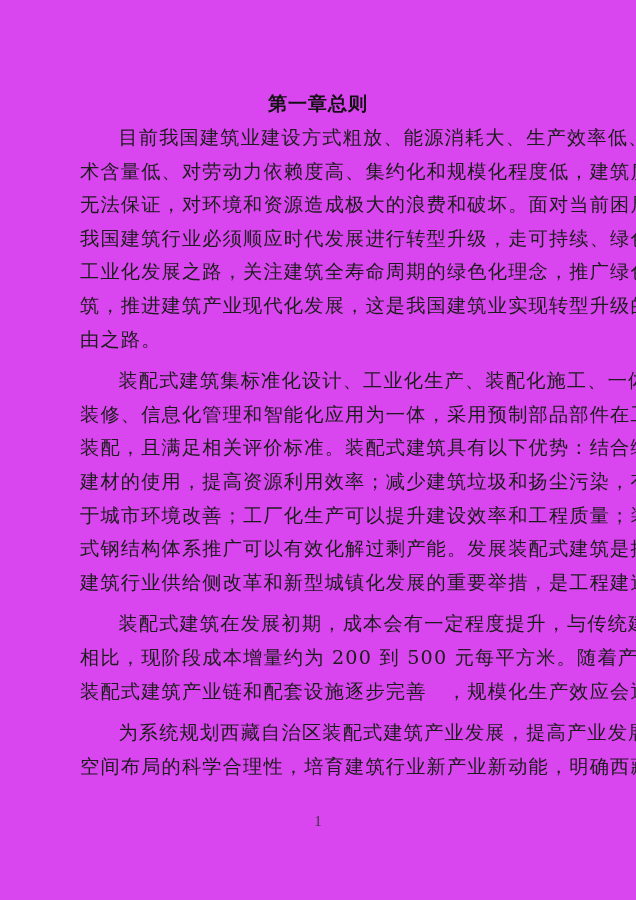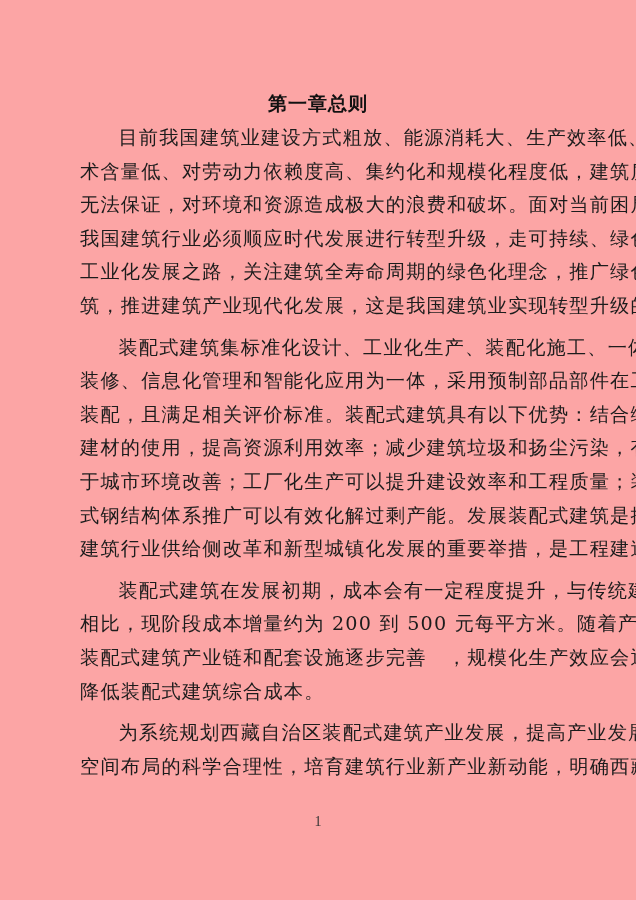--- a/index.html
+++ b/index.html
@@ -13,21 +13,21 @@
       position: relative;
       overflow: hidden;
       font-family: "DejaVu Serif", "Liberation Serif", serif;
       color: #1a1a1a;
     }
     .page {
       position: absolute;
       left: 0; top: 0;
       width: 636px;
       height: 900px;
-      background: #fca5a5;
+      background: #d946ef;
     }
     .title {
       position: absolute;
       top: 90px;
       left: 0;
       width: 636px;
       text-align: center;
       font-size: 19px;
       font-weight: bold;
       letter-spacing: 1px;
@@ -85,37 +85,37 @@
 
   <div class="body-text">
 
     <div class="para" style="text-indent:0">
       <span class="line first">目前我国建筑业建设方式粗放、能源消耗大、生产效率低、技</span>
       <span class="line">术含量低、对劳动力依赖度高、集约化和规模化程度低，建筑质量</span>
       <span class="line">无法保证，对环境和资源造成极大的浪费和破坏。面对当前困局，</span>
       <span class="line">我国建筑行业必须顺应时代发展进行转型升级，走可持续、绿色及</span>
       <span class="line">工业化发展之路，关注建筑全寿命周期的绿色化理念，推广绿色建</span>
       <span class="line">筑，推进建筑产业现代化发展，这是我国建筑业实现转型升级的必</span>
+      <span class="line last">由之路。</span>
     </div>
 
     <div class="para" style="text-indent:0">
       <span class="line first">装配式建筑集标准化设计、工业化生产、装配化施工、一体化</span>
       <span class="line">装修、信息化管理和智能化应用为一体，采用预制部品部件在工地</span>
       <span class="line">装配，且满足相关评价标准。装配式建筑具有以下优势：结合绿色</span>
       <span class="line">建材的使用，提高资源利用效率；减少建筑垃圾和扬尘污染，有助</span>
       <span class="line">于城市环境改善；工厂化生产可以提升建设效率和工程质量；装配</span>
       <span class="line">式钢结构体系推广可以有效化解过剩产能。发展装配式建筑是推进</span>
       <span class="line">建筑行业供给侧改革和新型城镇化发展的重要举措，是工程建造方</span>
     </div>
 
     <div class="para" style="text-indent:0">
       <span class="line first">装配式建筑在发展初期，成本会有一定程度提升，与传统建筑</span>
       <span class="line">相比，现阶段成本增量约为 200 到 500 元每平方米。随着产业发展，</span>
       <span class="line">装配式建筑产业链和配套设施逐步完善　，规模化生产效应会逐步</span>
-      <span class="line last">降低装配式建筑综合成本。</span>
     </div>
 
     <div class="para" style="text-indent:0">
       <span class="line first">为系统规划西藏自治区装配式建筑产业发展，提高产业发展和</span>
       <span class="line">空间布局的科学合理性，培育建筑行业新产业新动能，明确西藏自</span>
     </div>
 
   </div>
 
   <div class="page-number">1</div>

